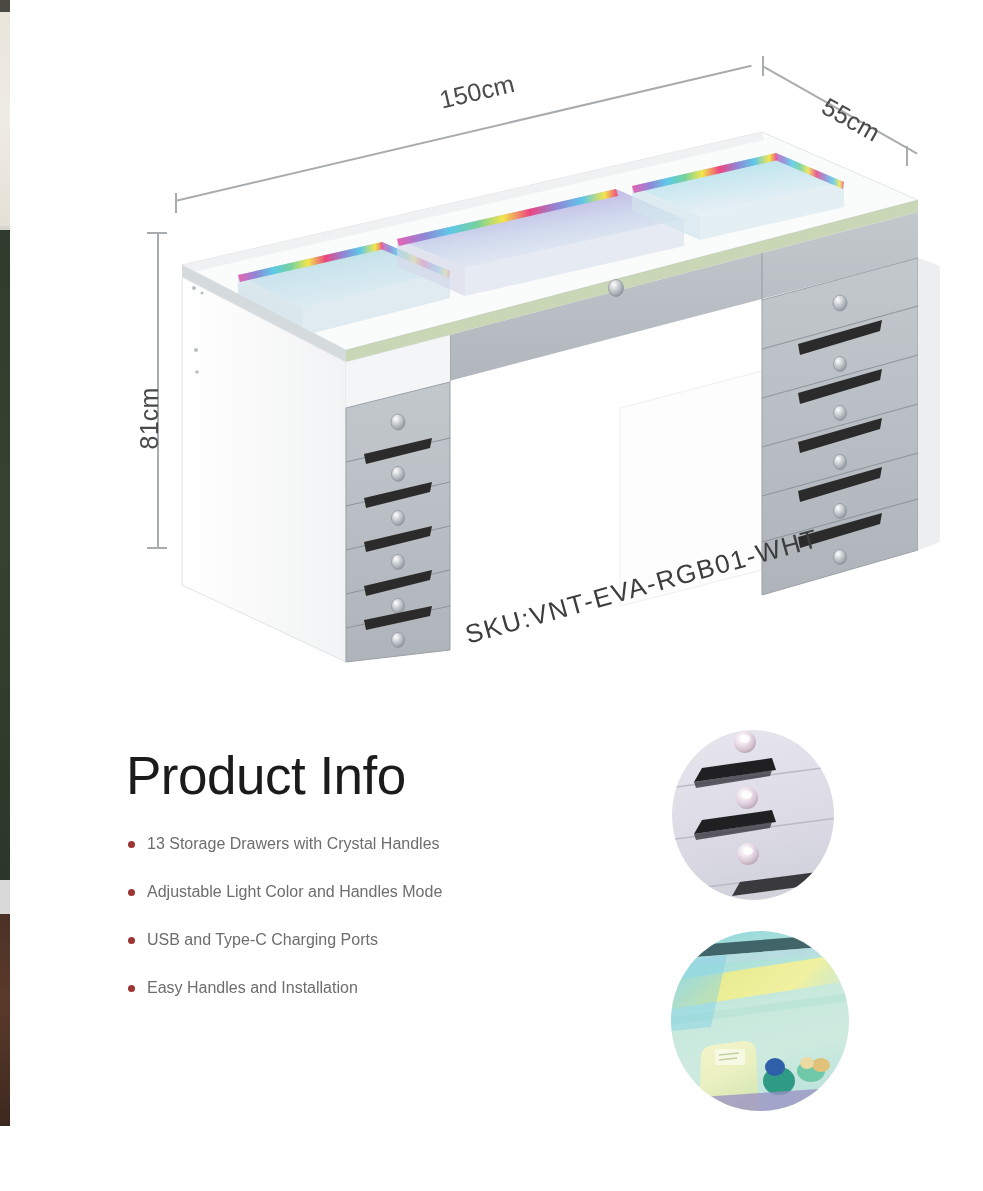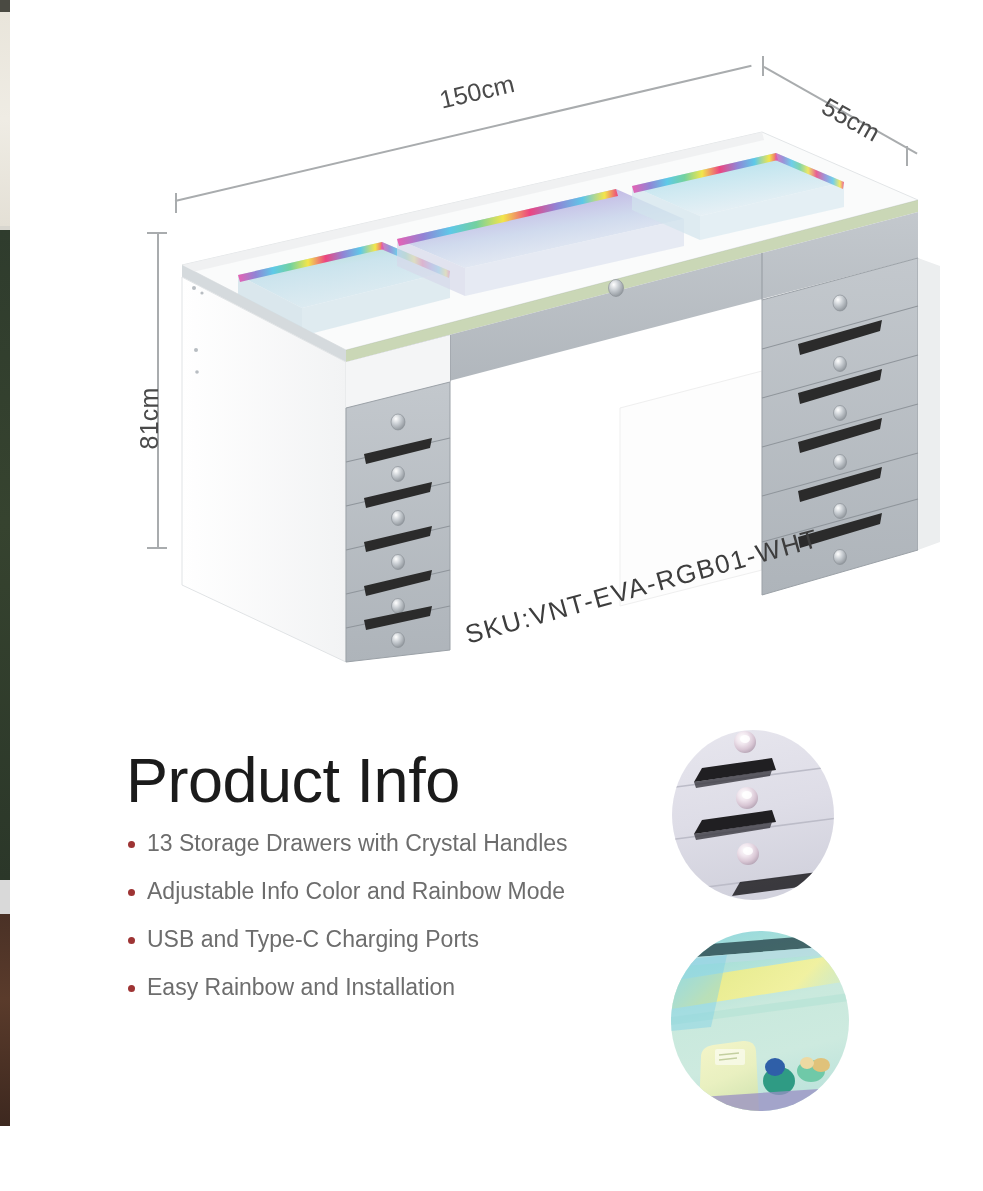--- a/index.html
+++ b/index.html
@@ -45,27 +45,27 @@
   
   #desk{position:absolute;left:150px;top:50px;width:800px;height:640px;}
   #desk svg{display:block;width:100%;height:100%;overflow:visible;}
 
   
   .sku{position:absolute;left:466px;top:620px;
        font-size:26px;letter-spacing:1.6px;color:#3d3d3d;white-space:nowrap;
        transform:rotate(-15.5deg);transform-origin:0 50%;}
 
   
-  .heading{position:absolute;left:126px;top:749px;font-size:63px;color:#1b1b1b;
+  .heading{position:absolute;left:126px;top:749px;font-size:53px;color:#1b1b1b;
            letter-spacing:-0.5px;line-height:1;white-space:nowrap;font-weight:400;}
   .bullets{position:absolute;left:128px;top:832px;width:520px;}
   .bullet-row{position:relative;height:48px;display:flex;align-items:flex-start;}
   .bullet-dot{width:7px;height:7px;border-radius:50%;background:#9e3434;
               margin-top:9px;margin-right:12px;flex:0 0 auto;}
-  .bullet-text{font-size:23px;color:#6d6d6d;line-height:23px;white-space:nowrap;}
+  .bullet-text{font-size:16px;color:#6d6d6d;line-height:23px;white-space:nowrap;}
 
   
   .photo-circle{position:absolute;border-radius:50%;overflow:hidden;}
   #circle-drawers{left:672px;top:730px;width:162px;height:170px;}
   #circle-lighting{left:671px;top:931px;width:178px;height:180px;}
   .photo-circle svg{display:block;width:100%;height:100%;}
 </style>
 </head>
 <body>
 
@@ -239,29 +239,29 @@
 
   <div class="heading">Product Info</div>
 
   <div class="bullets">
     <div class="bullet-row">
       <span class="bullet-dot"></span>
       <span class="bullet-text">13 Storage Drawers with Crystal Handles</span>
     </div>
     <div class="bullet-row">
       <span class="bullet-dot"></span>
-      <span class="bullet-text"> Adjustable Info Color and Rainbow Mode</span>
+      <span class="bullet-text"> Adjustable Light Color and Handles Mode</span>
     </div>
     <div class="bullet-row">
       <span class="bullet-dot"></span>
       <span class="bullet-text">USB and Type-C Charging Ports</span>
     </div>
     <div class="bullet-row">
       <span class="bullet-dot"></span>
-      <span class="bullet-text">Easy Rainbow and Installation</span>
+      <span class="bullet-text">Easy Handles and Installation</span>
     </div>
   </div>
 
   <div class="photo-circle" id="circle-drawers">
     <svg viewBox="0 0 162 170" preserveAspectRatio="none">
       <defs>
         <linearGradient id="drwFace" x1="0" y1="0" x2="0.2" y2="1">
           <stop offset="0%" stop-color="#e7e6ee"></stop>
           <stop offset="55%" stop-color="#dedde7"></stop>
           <stop offset="100%" stop-color="#d2d2dd"></stop>

